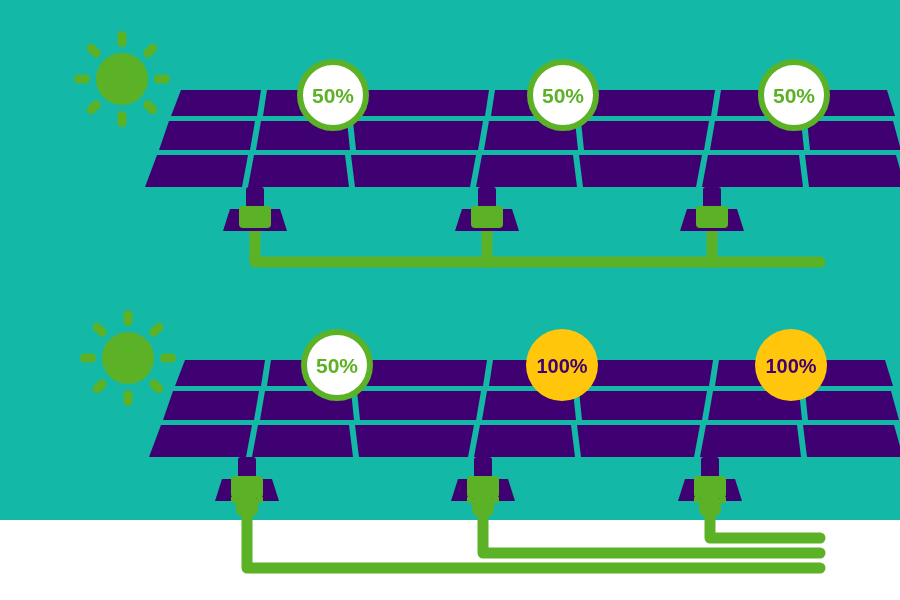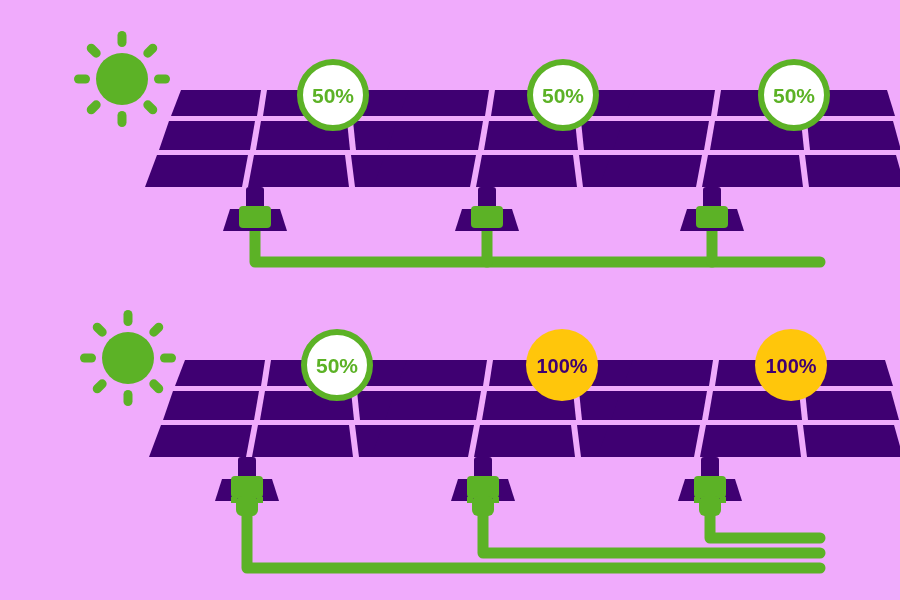--- a/index.html
+++ b/index.html
@@ -9,22 +9,22 @@
   }
   body {
     width: 900px;
     height: 600px;
     overflow: hidden;
     font-family: "Liberation Sans", sans-serif;
   }
   #stage {
     position: relative;
     width: 900px;
-    height: 600px;
-    background: #f0abfc;
+    height: 520px;
+    background: #14b8a6;
   }
   #diagram-svg {
     position: absolute;
     top: 0;
     left: 0;
     width: 900px;
     height: 600px;
     display: block;
   }
   .badge-text-green {

